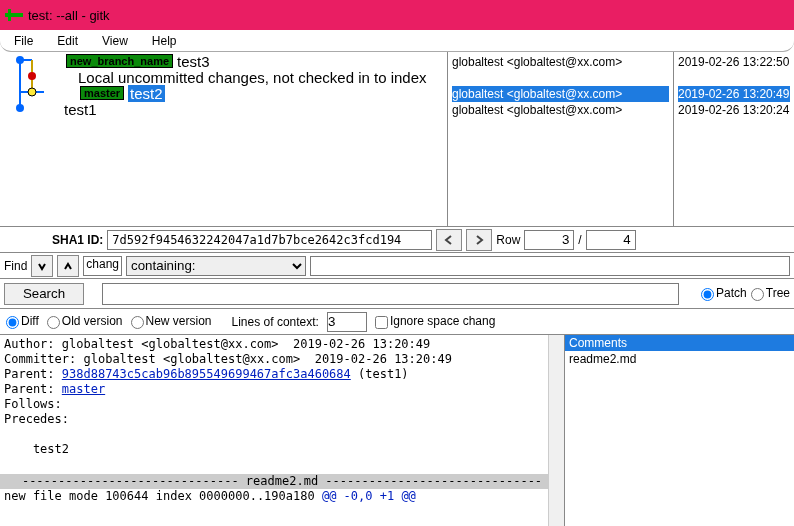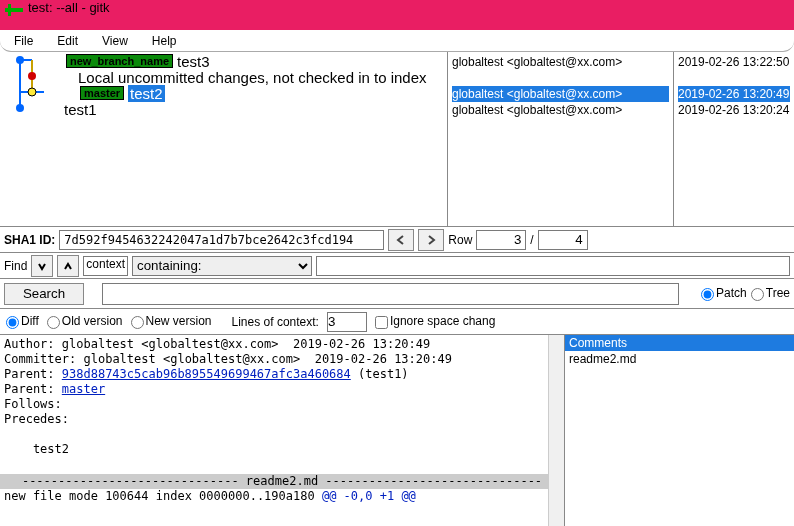--- a/index.html
+++ b/index.html
@@ -1,18 +1,18 @@
 <!DOCTYPE html>
 <html><head>
 <meta charset="utf-8">
 <style>
   * { box-sizing: border-box; margin: 0; padding: 0; }
   body { font-family: Arial, sans-serif; font-size: 12px; background: #fff; width: 794px; height: 526px; overflow: hidden; position: relative; }
   
-  .titlebar { height: 30px; background: #e91e63; display: flex; align-items: flex-start; padding: 0 4px; gap: 4px; }
+  .titlebar { height: 30px; background: #e91e63; display: flex; align-items: center; padding: 0 4px; gap: 4px; }
   .tb-icon { width: 20px; height: 20px; display: flex; align-items: center; justify-content: center; }
   .tb-title { color: #000; font-size: 13px; }
   
   .menubar { height: 22px; background: #6e5f6e; border-bottom: 1px solid #aaa; display: flex; align-items: stretch; padding: 0 2px; }
   .menu-item { padding: 3px 12px; color: #fff; cursor: default; display: flex; align-items: center; }
   .menu-item.active { background: #fff; color: #000; }
   .menubar-white { background: #fff; border-radius: 11px; }
   .menubar-white .menu-item { color: #000; }
   
   .top-area { height: 175px; display: flex; border-bottom: 1px solid #888; }
@@ -23,21 +23,21 @@
   .graph-svg { position: absolute; left: 0; top: 0; }
   .graph-row { position: absolute; height: 16px; display: flex; align-items: center; white-space: nowrap; padding-left: 36px; }
   .branch-tag { background: #0b8a0b; color: #000; padding: 0 3px; border: 1px solid #000; font-size: 11px; font-weight: bold; margin-right: 4px; }
   .commit-txt { font-size: 15px; }
   .commit-sel { background: #1e7be0; color: #fff; padding: 0 2px; }
   
   .auth-row { height: 16px; line-height: 16px; font-size: 12px; white-space: nowrap; }
   .auth-sel { background: #1e7be0; color: #fff; }
   
   .sha-bar { height: 26px; display: flex; align-items: center; padding: 2px 4px; gap: 4px; border-bottom: 1px solid #888; }
-  .sha-bar label { font-weight: bold; }
+  .sha-bar label { font-weight: bold; margin-left: 48px; }
   .sha-input { flex: 0 0 325px; height: 20px; border: 1px solid #7a7a7a; padding: 0 4px; font-family: monospace; font-size: 12px; }
   .nav-btn { width: 26px; height: 22px; border: 1px solid #888; background: #f0f0f0; display: inline-flex; align-items: center; justify-content: center; }
   .row-field { width: 50px; height: 20px; border: 1px solid #7a7a7a; text-align: right; padding: 0 4px; }
   
   .find-bar { height: 26px; display: flex; align-items: center; padding: 2px 4px; gap: 4px; border-bottom: 1px solid #888; }
   .find-type { height: 20px; border: 1px solid #7a7a7a; background: #fff; padding: 0 2px; }
   .find-combo { width: 180px; height: 20px; border: 1px solid #7a7a7a; }
   .find-input { flex: 1; height: 20px; border: 1px solid #7a7a7a; }
   
   .search-bar { height: 30px; display: flex; align-items: center; padding: 2px 4px; gap: 18px; border-bottom: 1px solid #888; }
@@ -153,21 +153,21 @@
   <button class="nav-btn" style="width:22px">
     <svg width="10" height="10">
         <path d="M2 3 L5 8 L8 3" fill="none" stroke="#000" stroke-width="2"></path>
       </svg>
   </button>
   <button class="nav-btn" style="width:22px">
     <svg width="10" height="10">
         <path d="M2 8 L5 3 L8 8" fill="none" stroke="#000" stroke-width="2"></path>
       </svg>
   </button>
-  <span class="find-type">context</span>
+  <span class="find-type">chang</span>
   <select class="find-combo">
     <option>containing:</option>
   </select>
   <input class="find-input" style="">
 </div>
 
 <div class="search-bar">
   <button class="search-btn">Search</button>
   <input class="search-input" style="">
   <div class="radio-grp">

